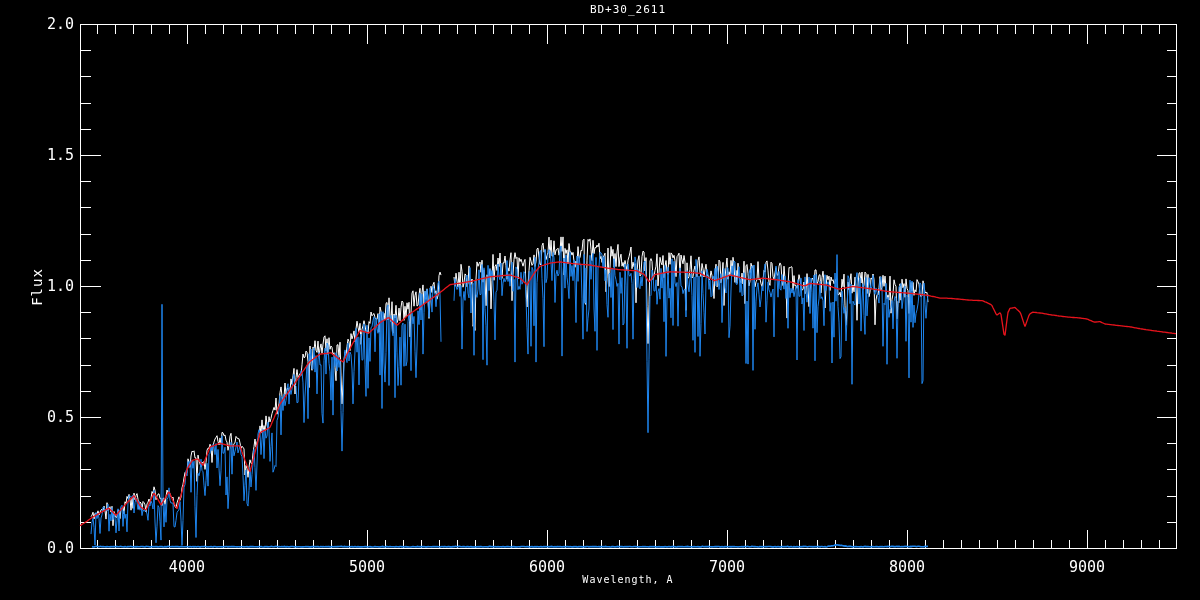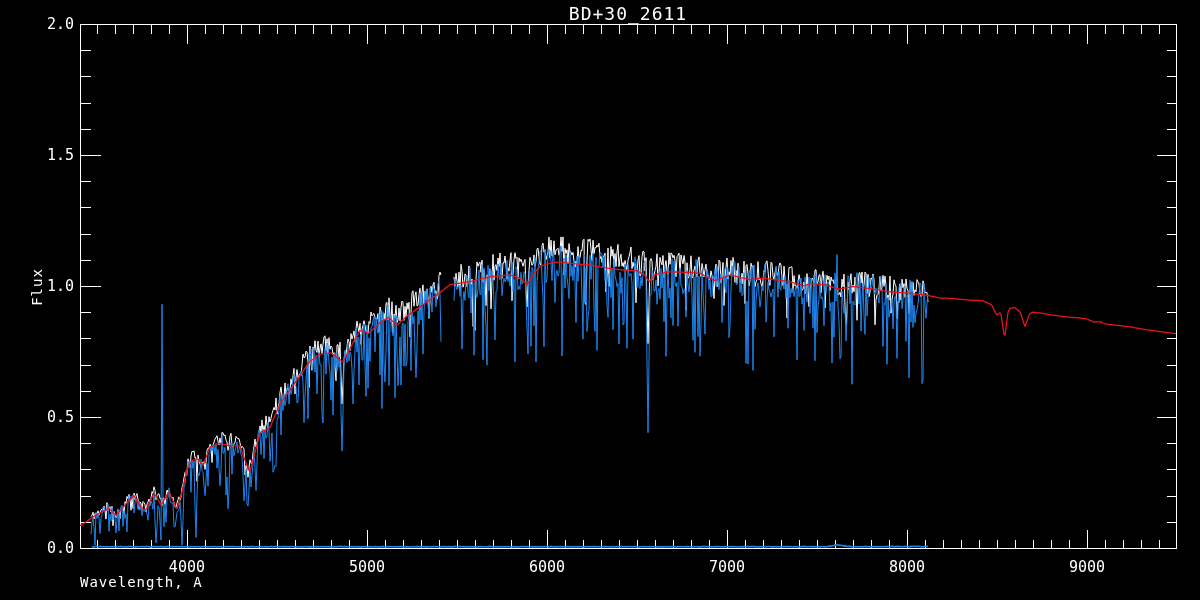--- a/index.html
+++ b/index.html
@@ -1,21 +1,21 @@
 <!DOCTYPE html>
 <html><head>
 <meta charset="utf-8">
 <style>
   html,body{margin:0;padding:0;background:#000;}
   #stage{position:relative;width:1200px;height:600px;background:#000;overflow:hidden;
          font-family:"DejaVu Sans Mono",monospace;}
   #plot-svg{position:absolute;left:0;top:0;}
-  .axis-label{position:absolute;color:#fff;font-size:18px;letter-spacing:1px;white-space:nowrap;}
+  .axis-label{position:absolute;color:#fff;font-size:11px;letter-spacing:1px;white-space:nowrap;}
   #plot-title{left:80px;top:3px;width:1096px;text-align:center;}
-  #x-axis-label{left:80px;top:574px;width:1096px;font-size:14px;}
+  #x-axis-label{left:80px;top:574px;width:1096px;text-align:center;font-size:10px;}
   #y-axis-label{left:37px;top:287px;transform:translate(-50%,-50%) rotate(-90deg);font-size:14px;}
 </style>
 </head>
 <body>
 
 <div id="stage">
   <svg id="plot-svg" width="1200" height="600">
       <path d="M80.5 24.5 H1176.5 V548.5 H80.5 Z M97.5 548.5 v-9 M97.5 24.5 v9 M115.5 548.5 v-9 M115.5 24.5 v9 M133.5 548.5 v-9 M133.5 24.5 v9 M151.5 548.5 v-9 M151.5 24.5 v9 M169.5 548.5 v-9 M169.5 24.5 v9 M187.5 548.5 v-19 M187.5 24.5 v19 M205.5 548.5 v-9 M205.5 24.5 v9 M223.5 548.5 v-9 M223.5 24.5 v9 M241.5 548.5 v-9 M241.5 24.5 v9 M259.5 548.5 v-9 M259.5 24.5 v9 M277.5 548.5 v-9 M277.5 24.5 v9 M295.5 548.5 v-9 M295.5 24.5 v9 M313.5 548.5 v-9 M313.5 24.5 v9 M331.5 548.5 v-9 M331.5 24.5 v9 M349.5 548.5 v-9 M349.5 24.5 v9 M367.5 548.5 v-19 M367.5 24.5 v19 M385.5 548.5 v-9 M385.5 24.5 v9 M403.5 548.5 v-9 M403.5 24.5 v9 M421.5 548.5 v-9 M421.5 24.5 v9 M439.5 548.5 v-9 M439.5 24.5 v9 M457.5 548.5 v-9 M457.5 24.5 v9 M475.5 548.5 v-9 M475.5 24.5 v9 M493.5 548.5 v-9 M493.5 24.5 v9 M511.5 548.5 v-9 M511.5 24.5 v9 M529.5 548.5 v-9 M529.5 24.5 v9 M547.5 548.5 v-19 M547.5 24.5 v19 M565.5 548.5 v-9 M565.5 24.5 v9 M583.5 548.5 v-9 M583.5 24.5 v9 M601.5 548.5 v-9 M601.5 24.5 v9 M619.5 548.5 v-9 M619.5 24.5 v9 M637.5 548.5 v-9 M637.5 24.5 v9 M655.5 548.5 v-9 M655.5 24.5 v9 M673.5 548.5 v-9 M673.5 24.5 v9 M691.5 548.5 v-9 M691.5 24.5 v9 M709.5 548.5 v-9 M709.5 24.5 v9 M727.5 548.5 v-19 M727.5 24.5 v19 M745.5 548.5 v-9 M745.5 24.5 v9 M763.5 548.5 v-9 M763.5 24.5 v9 M781.5 548.5 v-9 M781.5 24.5 v9 M799.5 548.5 v-9 M799.5 24.5 v9 M817.5 548.5 v-9 M817.5 24.5 v9 M835.5 548.5 v-9 M835.5 24.5 v9 M853.5 548.5 v-9 M853.5 24.5 v9 M871.5 548.5 v-9 M871.5 24.5 v9 M889.5 548.5 v-9 M889.5 24.5 v9 M907.5 548.5 v-19 M907.5 24.5 v19 M925.5 548.5 v-9 M925.5 24.5 v9 M943.5 548.5 v-9 M943.5 24.5 v9 M961.5 548.5 v-9 M961.5 24.5 v9 M979.5 548.5 v-9 M979.5 24.5 v9 M997.5 548.5 v-9 M997.5 24.5 v9 M1015.5 548.5 v-9 M1015.5 24.5 v9 M1033.5 548.5 v-9 M1033.5 24.5 v9 M1051.5 548.5 v-9 M1051.5 24.5 v9 M1069.5 548.5 v-9 M1069.5 24.5 v9 M1087.5 548.5 v-19 M1087.5 24.5 v19 M1105.5 548.5 v-9 M1105.5 24.5 v9 M1123.5 548.5 v-9 M1123.5 24.5 v9 M1141.5 548.5 v-9 M1141.5 24.5 v9 M1159.5 548.5 v-9 M1159.5 24.5 v9 M80.5 548.5 h20 M1176.5 548.5 h-20 M80.5 522.5 h10 M1176.5 522.5 h-10 M80.5 496.5 h10 M1176.5 496.5 h-10 M80.5 469.5 h10 M1176.5 469.5 h-10 M80.5 443.5 h10 M1176.5 443.5 h-10 M80.5 417.5 h20 M1176.5 417.5 h-20 M80.5 391.5 h10 M1176.5 391.5 h-10 M80.5 365.5 h10 M1176.5 365.5 h-10 M80.5 338.5 h10 M1176.5 338.5 h-10 M80.5 312.5 h10 M1176.5 312.5 h-10 M80.5 286.5 h20 M1176.5 286.5 h-20 M80.5 260.5 h10 M1176.5 260.5 h-10 M80.5 234.5 h10 M1176.5 234.5 h-10 M80.5 207.5 h10 M1176.5 207.5 h-10 M80.5 181.5 h10 M1176.5 181.5 h-10 M80.5 155.5 h20 M1176.5 155.5 h-20 M80.5 129.5 h10 M1176.5 129.5 h-10 M80.5 103.5 h10 M1176.5 103.5 h-10 M80.5 76.5 h10 M1176.5 76.5 h-10 M80.5 50.5 h10 M1176.5 50.5 h-10 M80.5 24.5 h20 M1176.5 24.5 h-20" stroke="#ffffff" fill="none" stroke-width="1" shape-rendering="crispEdges"></path>
       <text x="186.93561103810777" y="572" fill="#ffffff" font-size="15" text-anchor="middle" font-family="&quot;DejaVu Sans Mono&quot;,monospace">4000</text>
       <text x="366.96189224704335" y="572" fill="#ffffff" font-size="15" text-anchor="middle" font-family="&quot;DejaVu Sans Mono&quot;,monospace">5000</text>

